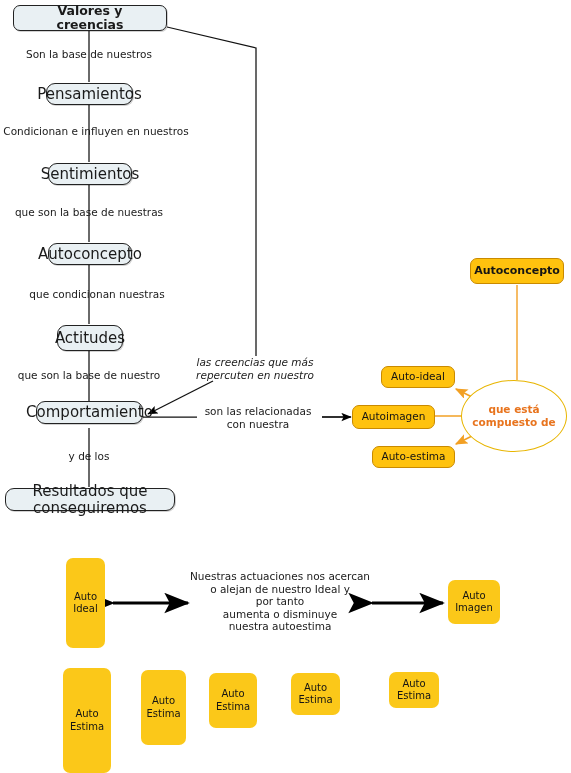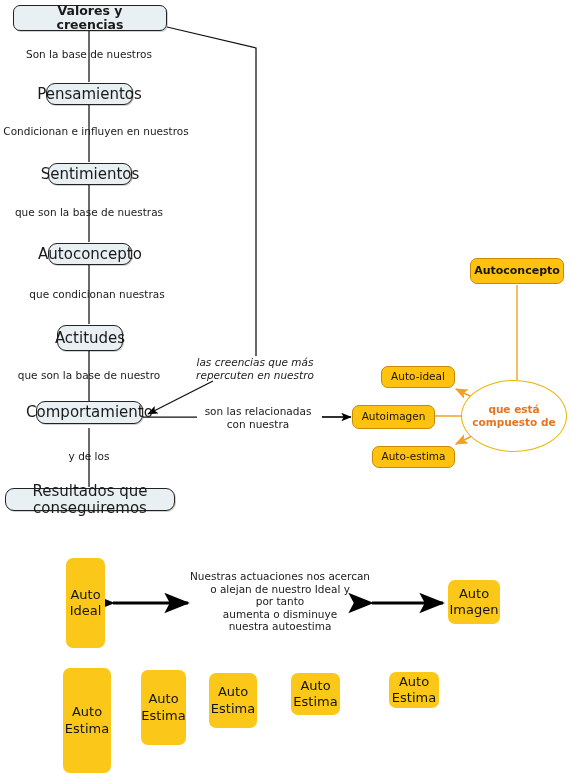--- a/index.html
+++ b/index.html
@@ -27,21 +27,21 @@
   }
   .gold{
     background:#FFC20E;border:1.4px solid #C98A00;border-radius:7px;
     font-size:10.5px;color:#141414;padding:0 7px;
   }
   .gold.bold{font-weight:bold;font-size:11px;}
   .plain-gold{
     position:absolute;box-sizing:border-box;
     background:#FBC819;border:none;border-radius:7px;
     display:flex;align-items:center;justify-content:center;
-    text-align:center;font-size:13px;color:#141414;line-height:1.25;
+    text-align:center;font-size:10px;color:#141414;line-height:1.25;
   }
   .ellipse{
     position:absolute;box-sizing:border-box;
     background:#ffffff;border:1.3px solid #E8B500;border-radius:50%;
     display:flex;align-items:center;justify-content:center;text-align:center;
     font-weight:bold;font-size:10.5px;color:#E8741E;line-height:1.25;
   }
 
   
   .cap{

